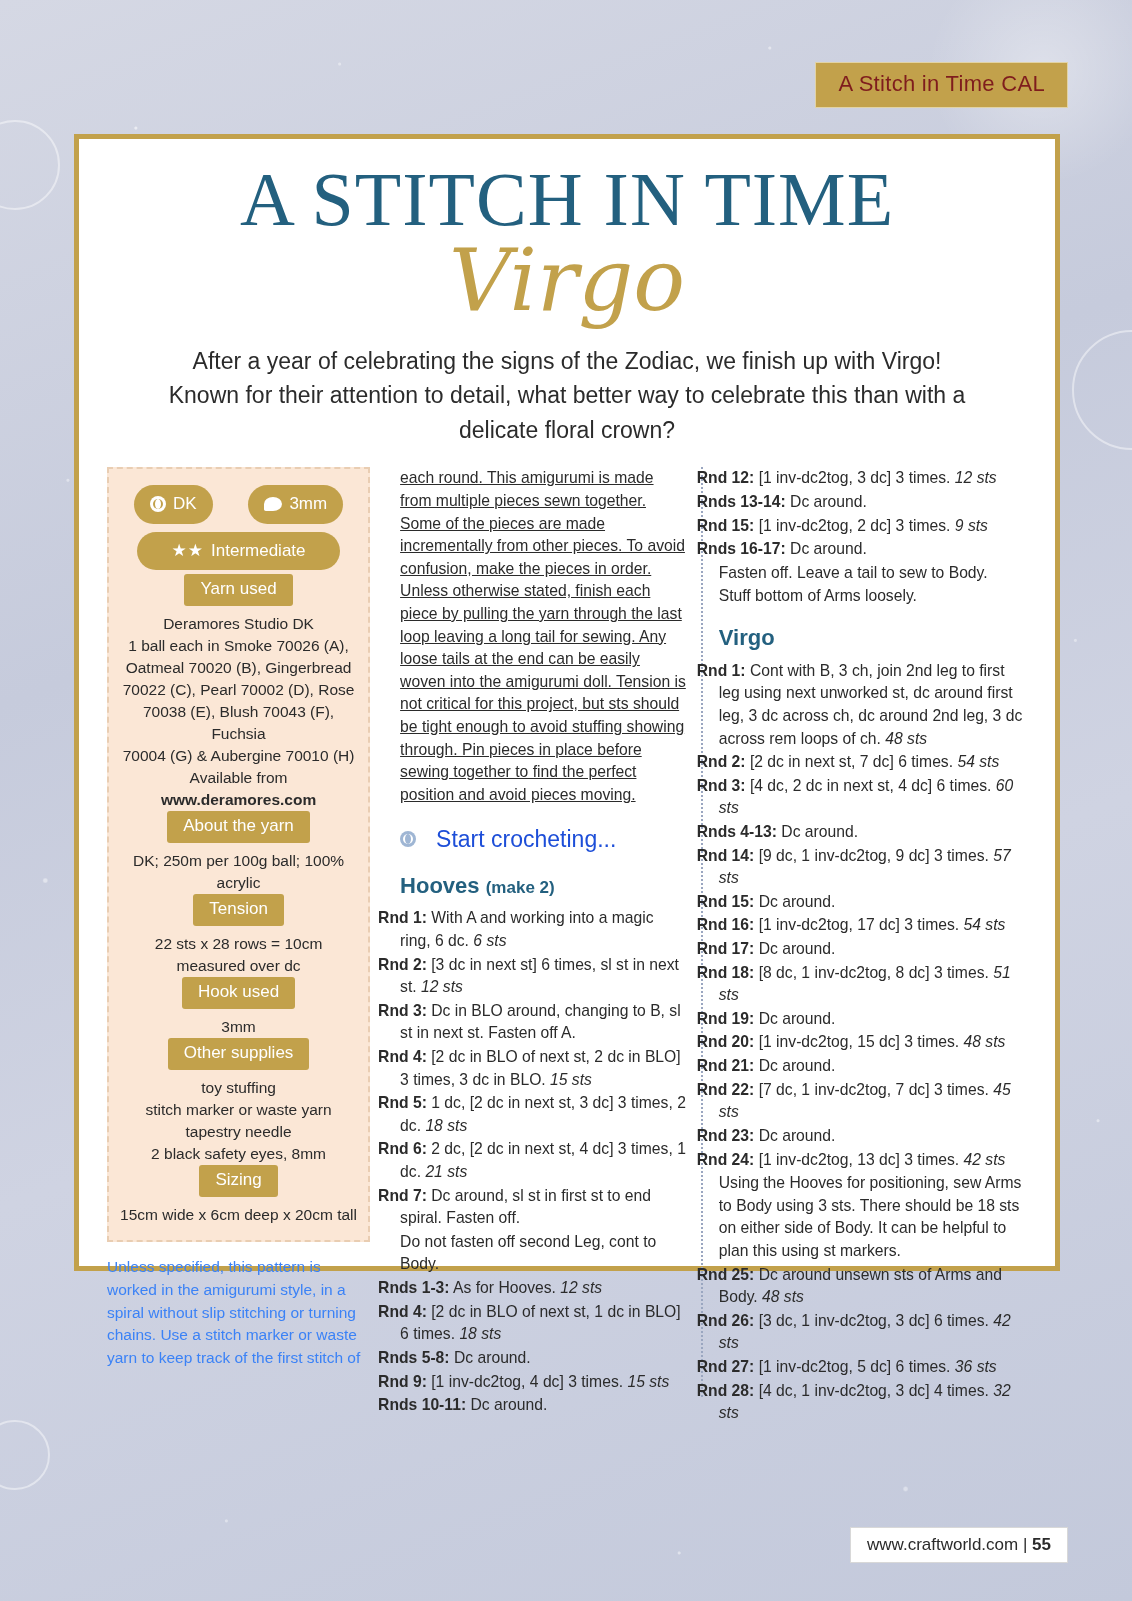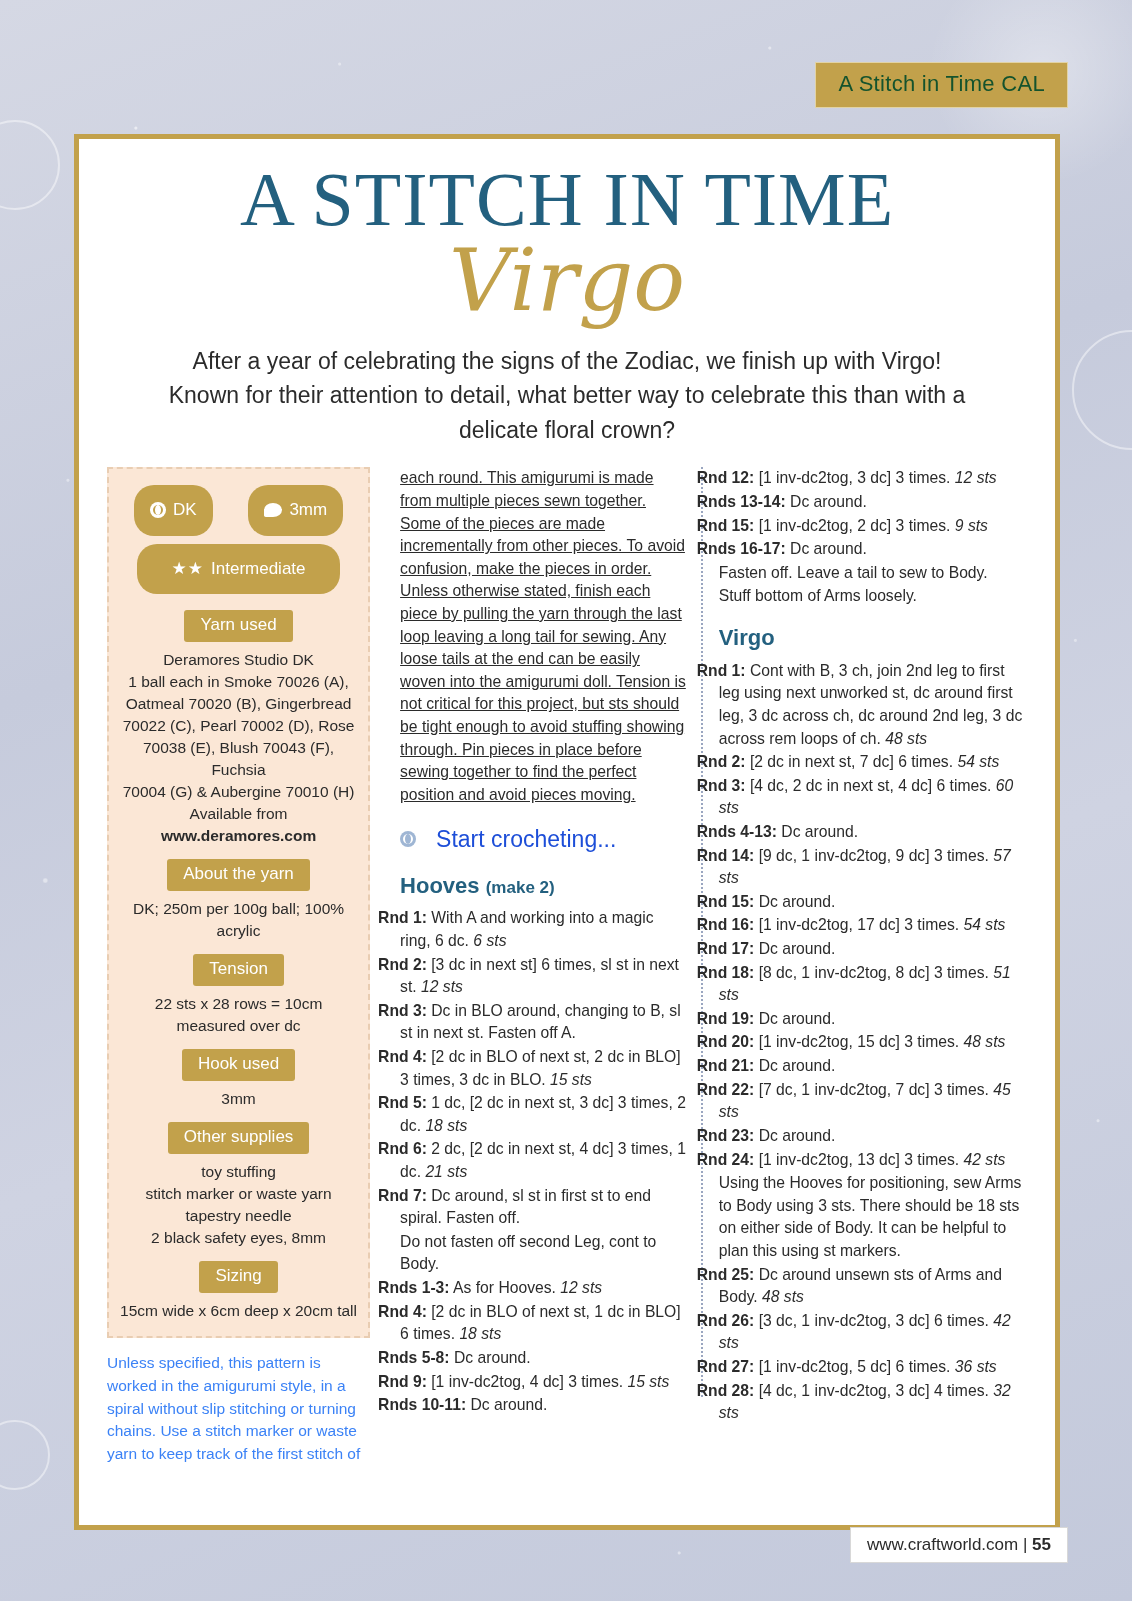--- a/index.html
+++ b/index.html
@@ -39,32 +39,32 @@
   .swirl {
     position:absolute; width:260px;height:260px; right:-40px; top:-60px;
     background:radial-gradient(circle, rgba(255,255,255,.35) 0%, rgba(255,255,255,0) 62%);
     border-radius:50%;
   }
 
   
   .cal-tab {
     position:absolute; right:64px; top:62px;
     background:#c2a14b;
-    color:#14532d;
+    color:#7f1d1d;
     font-size:22px;
     padding:8px 22px 10px 22px;
     letter-spacing:.3px;
     border:1px solid #e2d3a4;
     z-index:5;
   }
 
   
   .page {
     position:absolute;
-    left:74px; top:134px; width:986px; height:1396px;
+    left:74px; top:134px; width:986px; height:1137px;
     background:#ffffff;
     border:5px solid #c2a14b;
     z-index:4;
   }
   .page-inner { position:relative; width:100%; height:100%; padding:0 28px; }
 
   .title-main {
     text-align:center;
     font-family:"Liberation Serif", serif;
     font-size:76px;
@@ -108,32 +108,32 @@
     text-align:center;
     color:#2b2b2b;
     font-size:15.5px;
     line-height:1.42;
   }
   .pill-row { display:flex; justify-content:center; gap:6px; }
   .pill {
     display:inline-flex; align-items:center; gap:7px;
     background:#c2a14b; color:#fff;
     border-radius:20px;
-    padding:13px 16px;
+    padding:7px 16px;
     font-size:17px;
     margin:4px auto;
     justify-content:center;
   }
   .pill.wide { display:flex; width:85%; }
   .tag {
     display:inline-block;
     background:#c2a14b; color:#fff;
     padding:3px 16px 5px 16px;
     font-size:17px;
-    margin:12px auto 7px auto;
+    margin:0 auto 7px auto;
     border-radius:3px;
   }
   .yarn-ball {
     width:16px;height:16px;border-radius:50%;
     background:#fff;
     display:inline-block;
     position:relative;
   }
   .yarn-ball::after{
     content:""; position:absolute; inset:3px;

